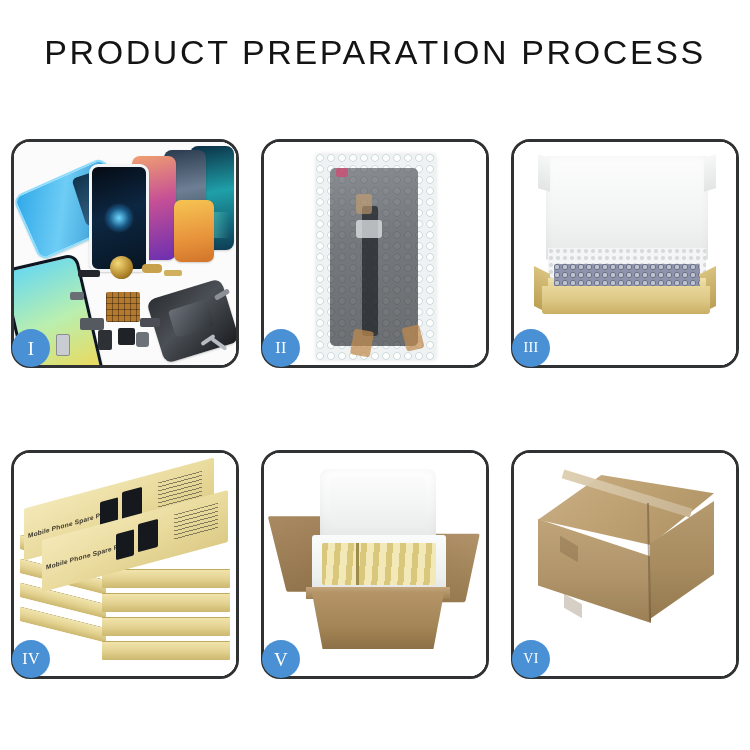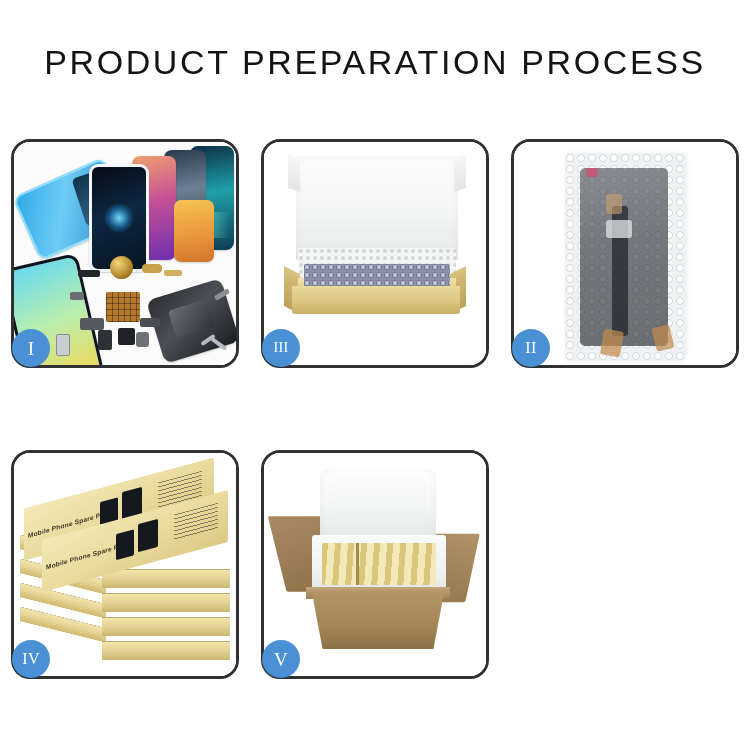--- a/index.html
+++ b/index.html
@@ -22,21 +22,21 @@
   }
 
   
   .header {
     position: absolute;
     left: 0; top: 0;
     width: 750px;
     text-align: center;
   }
   .title {
-    margin: 10px;
+    margin: 0;
     padding-top: 34px;
     font-size: 34px;
     font-weight: 500;
     letter-spacing: 2.6px;
     color: #141414;
     line-height: 1.08;
     font-family: "Liberation Sans", sans-serif;
     white-space: nowrap;
   }
   .subtitle {
@@ -471,48 +471,48 @@
           <div class="part p11"></div>
           <div class="part p12"></div>
           <div class="part p13"></div>
         </div>
       </div>
       <div class="badge">I</div>
     </div>
 
     <div class="panel">
       <div class="panel-photo">
-        <div class="boxiii">
-          <div class="iii-lid"></div>
-          <div class="iii-foam"></div>
-          <div class="iii-tray-left"></div>
-          <div class="iii-tray-right"></div>
-          <div class="iii-tray-top"></div>
-          <div class="iii-bubble"></div>
-          <div class="iii-tray-front"></div>
-        </div>
-      </div>
-      <div class="badge xwide">III</div>
-    </div>
-
-    <div class="panel">
-      <div class="panel-photo">
         <div class="bubble-scene">
           <div class="bubble-bag">
             <div class="lcd-inside"></div>
             <div class="lcd-flex"></div>
             <div class="lcd-conn"></div>
             <div class="lcd-tan1"></div>
             <div class="lcd-tan2"></div>
             <div class="lcd-tan3"></div>
             <div class="pink-tab"></div>
           </div>
         </div>
       </div>
       <div class="badge wide">II</div>
+    </div>
+
+    <div class="panel">
+      <div class="panel-photo">
+        <div class="boxiii">
+          <div class="iii-lid"></div>
+          <div class="iii-foam"></div>
+          <div class="iii-tray-left"></div>
+          <div class="iii-tray-right"></div>
+          <div class="iii-tray-top"></div>
+          <div class="iii-bubble"></div>
+          <div class="iii-tray-front"></div>
+        </div>
+      </div>
+      <div class="badge xwide">III</div>
     </div>
 
     <div class="panel">
       <div class="panel-photo">
         <div class="stack">
 
           <div class="slab" style="left:6px; top:92px; width:86px; height:14px; transform:skewY(14deg);"></div>
           <div class="slab" style="left:6px; top:116px; width:86px; height:14px; transform:skewY(14deg);"></div>
           <div class="slab" style="left:6px; top:140px; width:86px; height:14px; transform:skewY(14deg);"></div>
           <div class="slab" style="left:6px; top:164px; width:86px; height:14px; transform:skewY(14deg);"></div>
@@ -550,15 +550,29 @@
           <div class="v-foam-box"></div>
           <div class="v-inner"></div>
           <div class="v-shadow"></div>
           <div class="v-carton-rim"></div>
           <div class="v-carton-body"></div>
         </div>
       </div>
       <div class="badge">V</div>
     </div>
 
+    <div class="panel">
+      <div class="panel-photo">
+        <div class="vi-scene">
+          <div class="vi-top"></div>
+          <div class="vi-tape"></div>
+          <div class="vi-left"></div>
+          <div class="vi-right"></div>
+          <div class="vi-edge"></div>
+          <div class="vi-flap-a"></div>
+          <div class="vi-flap-b"></div>
+        </div>
+      </div>
+      <div class="badge xwide">VI</div>
+    </div>
 
   </div>
 </div>
 
 </body></html>

